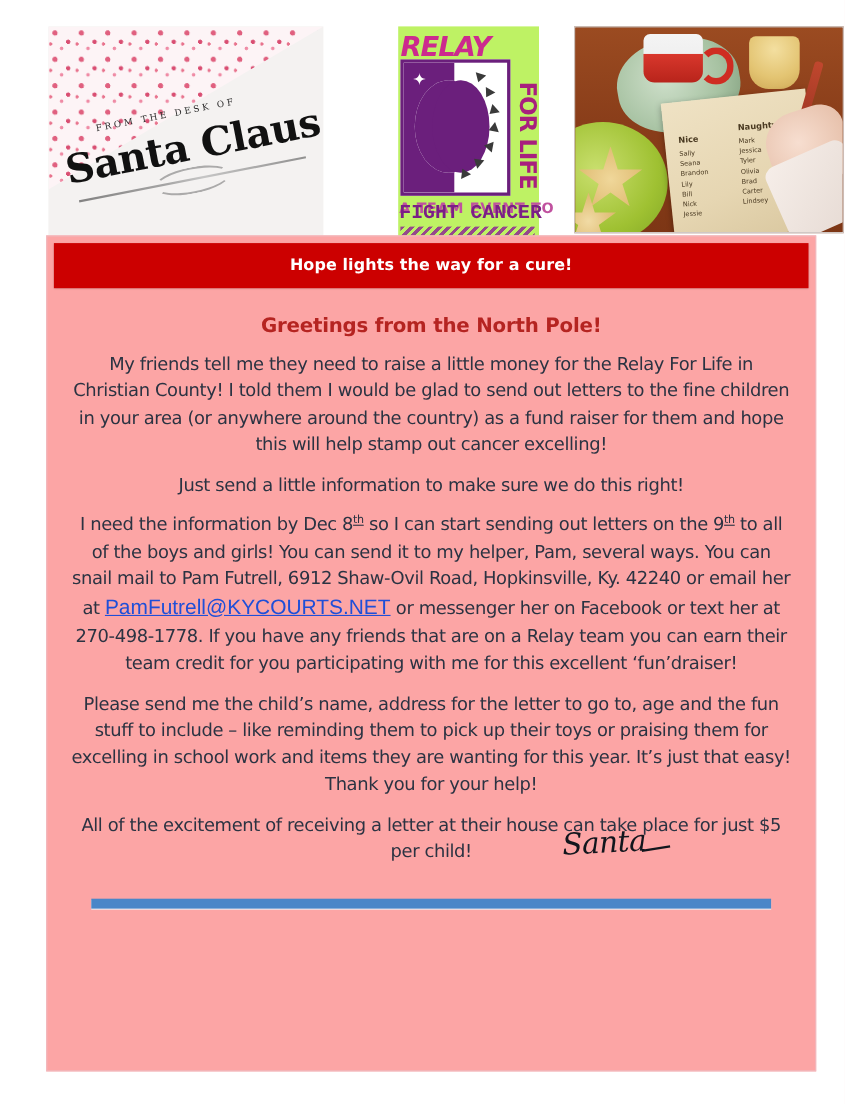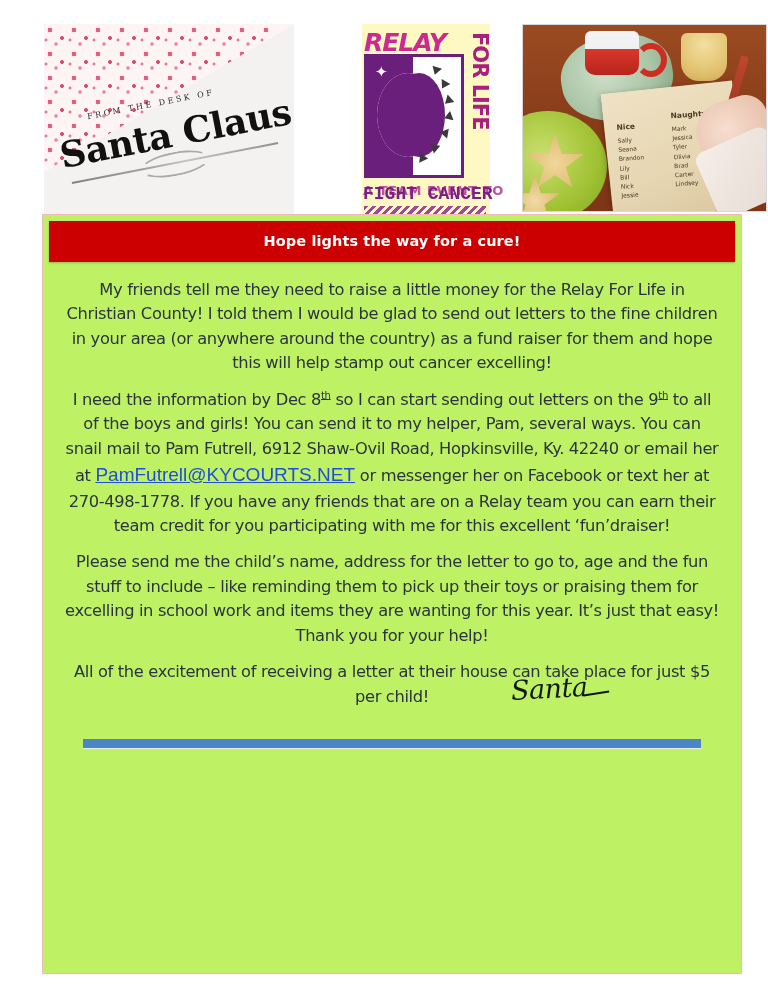--- a/index.html
+++ b/index.html
@@ -100,21 +100,22 @@
     opacity: .6;
   }
 
   
   .relay-logo {
     width: 128px;
     height: 192px;
     margin-left: 68px;
     position: relative;
     flex: none;
-    background: #fef9c3;
+    background: #bef264;
+    text-align: right;
   }
   .relay-word {
     position: absolute;
     top: 6px;
     left: 2px;
     font-family: "DejaVu Sans", sans-serif;
     font-weight: bold;
     font-style: italic;
     font-size: 25px;
     letter-spacing: -1px;
@@ -363,21 +364,21 @@
     background: linear-gradient(180deg, #c0472e 0%, #9c3522 100%);
     transform: rotate(16deg);
     border-radius: 3px;
   }
 
   
   .letter-card {
     position: relative;
     margin: 6px 26px 0 42px;
     border: 1px solid #f0b9be;
-    background: #bef264;
+    background: #fca5a5;
     box-sizing: border-box;
     height: 760px;
   }
   .banner {
     margin: 6px 6px 0 6px;
     background: #cc0000;
     color: #ffffff;
     text-align: center;
     font-family: "DejaVu Sans", sans-serif;
     font-weight: bold;
@@ -518,23 +519,25 @@
     <div class="lp-sleeve"></div>
   </div>
 </div>
 
 <div class="letter-card">
 
   <div class="banner">Hope lights the way for a cure!</div>
 
   <div class="letter-inner">
 
+    <div class="greeting">Greetings from the North Pole!</div>
 
     <p class="para">My friends tell me they need to raise a little money for the Relay For Life in Christian County!  I told them I would be glad to send out letters to the fine children in your area (or anywhere around the country) as a fund raiser for them and hope this will help stamp out cancer excelling!</p>
 
+    <p class="para">Just send a little information to make sure we do this right!</p>
 
     <p class="para"><span>I need the information by Dec 8</span><sup class="ord">th</sup><span> so I can start sending out letters on the 9</span><sup class="ord">th</sup><span> to all of the boys and girls!  You can send it to my helper, Pam, several ways.  You can snail mail to Pam Futrell, 6912 Shaw-Ovil Road, Hopkinsville, Ky. 42240 or email her at </span><a class="email-link" href="#">PamFutrell@KYCOURTS.NET</a><span> or messenger her on Facebook or text her at 270-498-1778.  If you have any friends that are on a Relay team you can earn their team credit for you participating with me for this excellent ‘fun’draiser!</span></p>
 
     <p class="para">Please send me the child’s name, address for the letter to go to, age and the fun stuff to include – like reminding them to pick up their toys or praising them for excelling in school work and items they are wanting for this year.  It’s just that easy!  Thank you for your help!</p>
 
     <p class="para">All of the excitement of receiving a letter at their house can take place for just $5 per child!</p>
 
     <div class="signature-row">
       <div class="signature">Santa</div>
     </div>

